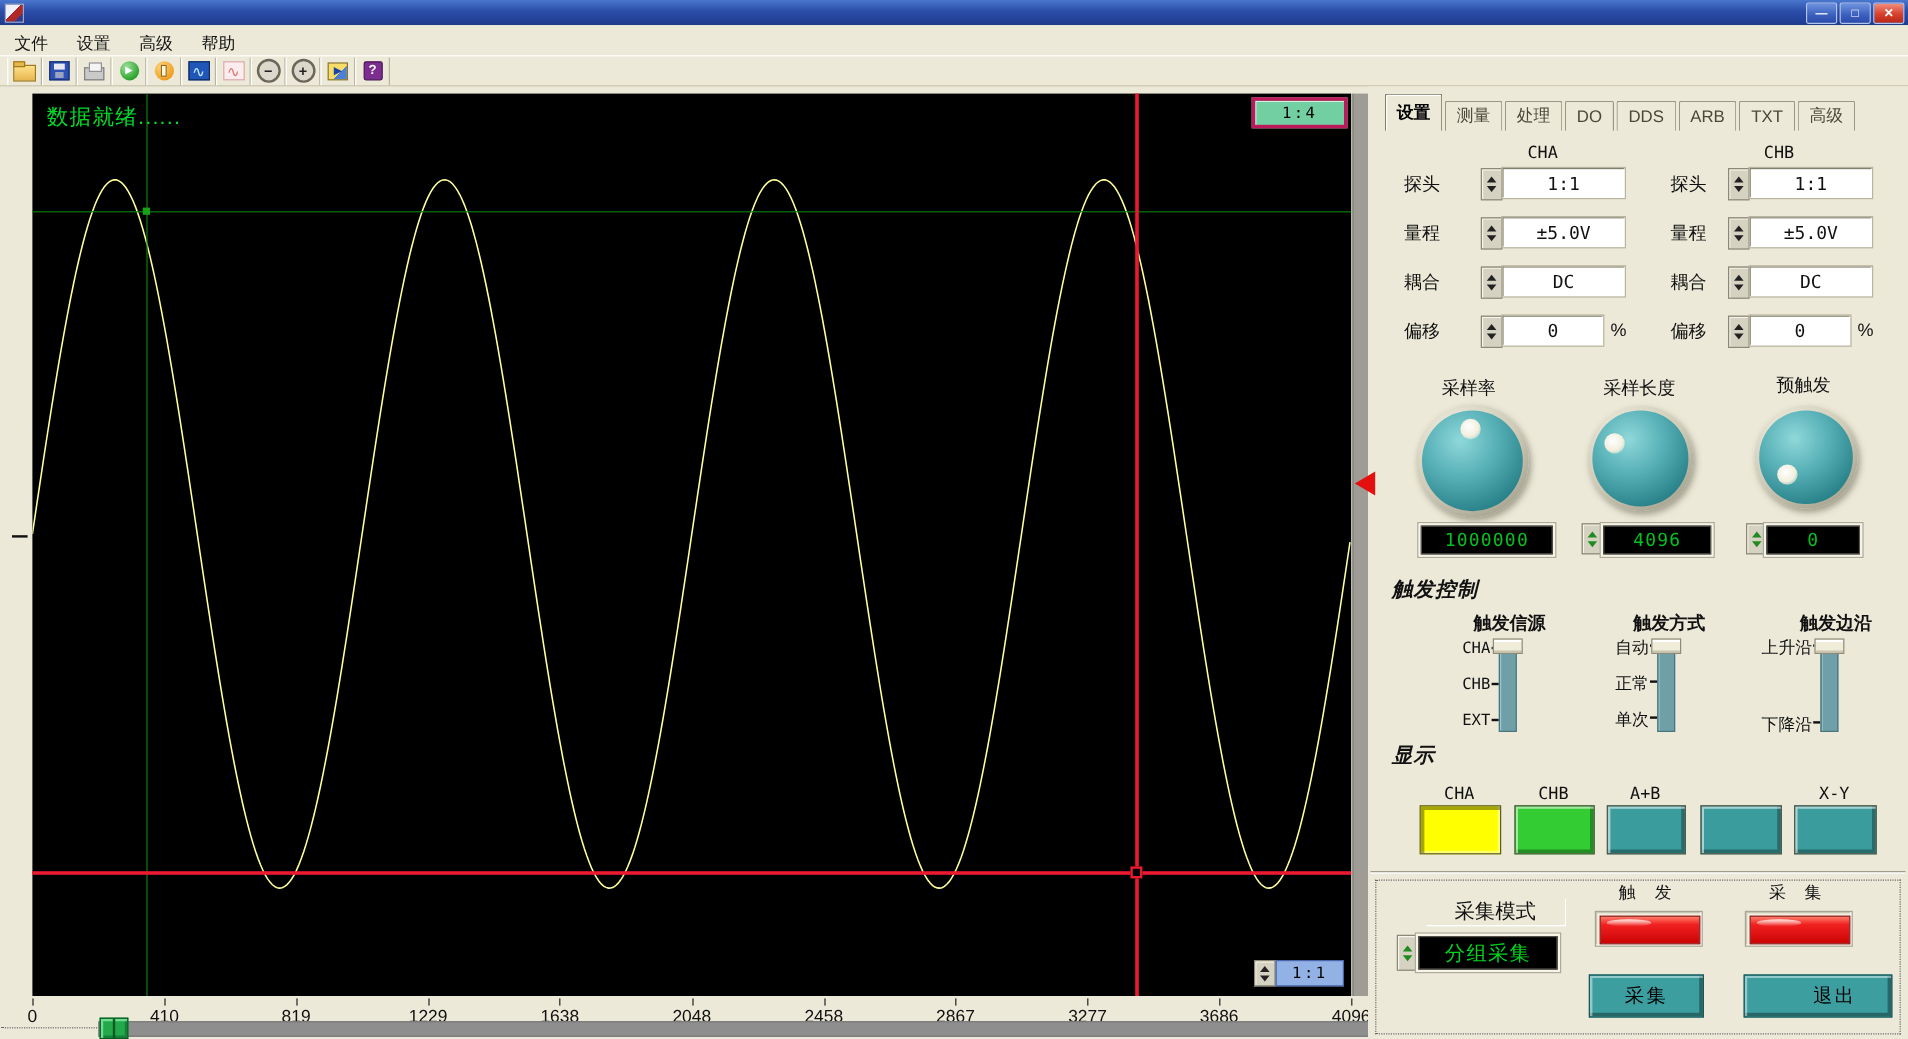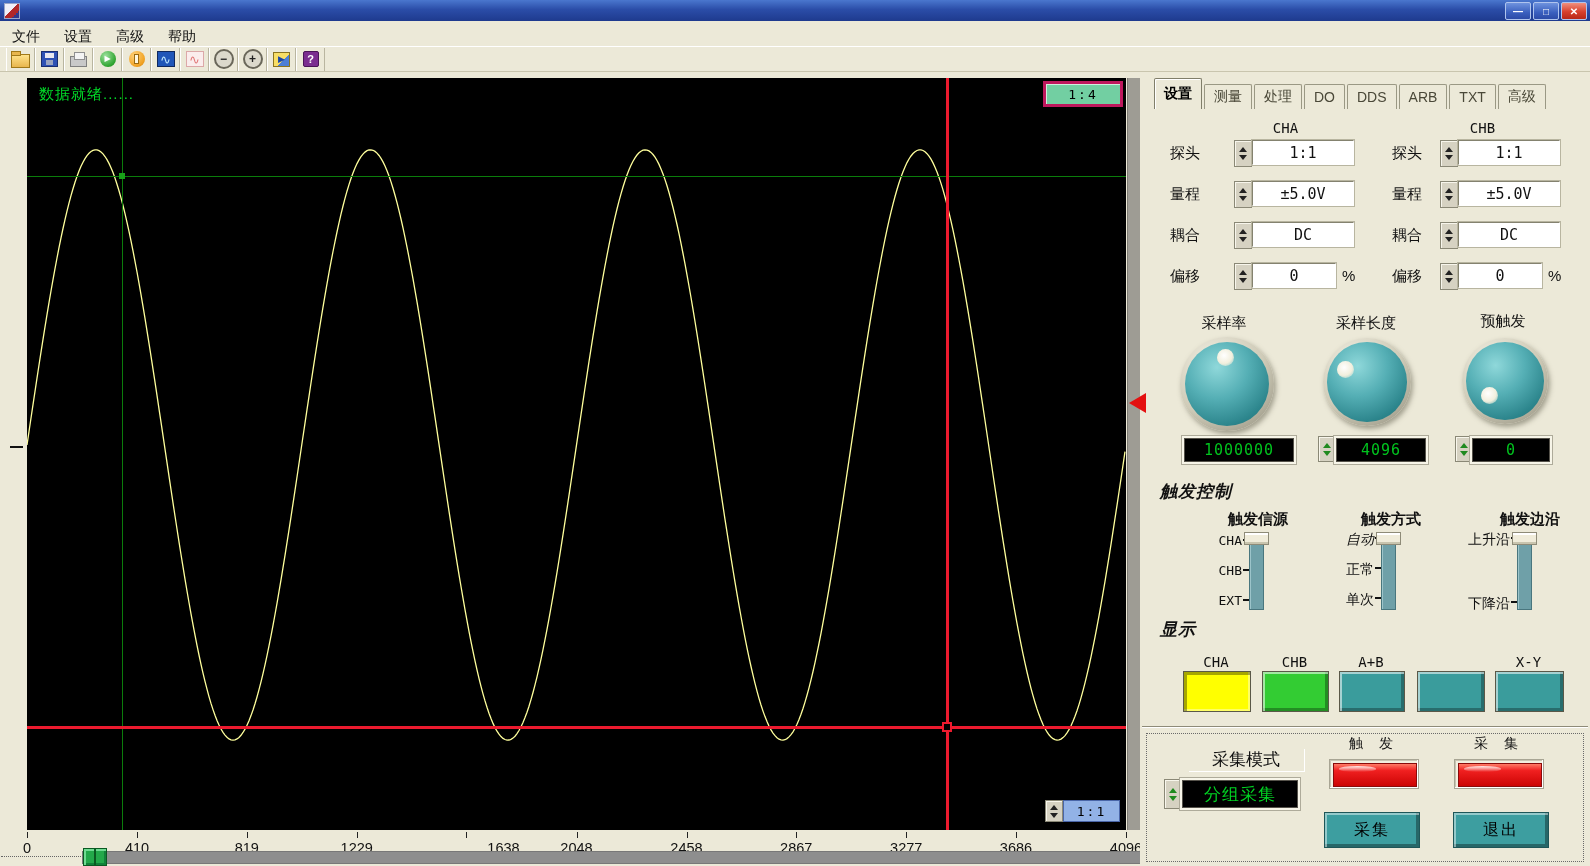--- a/index.html
+++ b/index.html
@@ -46,21 +46,21 @@
   .ic-wave{background:#FBEDED;border:1px solid #DCA8A8;width:16px;height:14px;color:#E07878;font-size:13px;}
   .ic-zoom{width:16px;height:16px;border-radius:50%;background:#DCD9CC;border:2px solid #6A675A;
     color:#222;font-size:12px;font-weight:bold;display:flex;align-items:center;justify-content:center;}
   .ic-export{background:linear-gradient(135deg,#F8DE66 0 60%,#4D7FD6 60% 100%);border:1px solid #8A7420;width:15px;height:13px;
     color:#1A46A8;font-size:9px;display:flex;align-items:center;justify-content:center;}
   .ic-help{background:#7B2D90;border:1px solid #4A1458;border-radius:2px;width:14px;height:14px;color:#fff;
     font-size:11px;font-weight:bold;display:flex;align-items:center;justify-content:center;}
   
   .plot-wrap{position:absolute;left:0;top:72px;width:1140px;height:794px;}
   .plot-black{position:absolute;left:27px;top:6px;width:1099px;height:752px;background:#000;}
-  .status-text{position:absolute;left:12px;top:7px;color:#00DC28;font-size:15px;letter-spacing:1px;z-index:4;}
+  .status-text{position:absolute;left:12px;top:7px;color:#00DC28;font-size:18px;letter-spacing:1px;z-index:4;}
   .cursor{position:absolute;z-index:3;}
   .cur-gh{left:0;width:1099px;height:1px;background:#0B7C0B;}
   .cur-gv{top:0;width:1px;height:752px;background:#0B7C0B;}
   .cur-rh{left:0;width:1099px;height:3px;background:#EC1A2E;}
   .cur-rv{top:0;width:3px;height:752px;background:#EC1A2E;}
   .mark-green{position:absolute;width:6px;height:6px;background:#18A018;z-index:4;}
   .mark-red{position:absolute;width:6px;height:6px;background:#000;border:2px solid #EC1A2E;z-index:4;}
   .vscale{position:absolute;left:1043px;top:9px;width:74px;height:20px;background:#72CFA2;
     border:3px solid #be185d;box-shadow:inset 1px 1px 0 #D2F0E0;color:#000000;
     font-family:"DejaVu Sans Mono",monospace;font-size:13px;display:flex;align-items:center;justify-content:center;letter-spacing:2px;z-index:5;}
@@ -218,21 +218,21 @@
   <div class="xaxis" id="xaxis">
       <div class="xtick" style="left: 27px;"></div>
       <div class="xlab" style="left: 27px;">0</div>
       <div class="xtick" style="left: 137.007px;"></div>
       <div class="xlab" style="left: 137.007px;">410</div>
       <div class="xtick" style="left: 246.746px;"></div>
       <div class="xlab" style="left: 246.746px;">819</div>
       <div class="xtick" style="left: 356.754px;"></div>
       <div class="xlab" style="left: 356.754px;">1229</div>
       <div class="xtick" style="left: 466.493px;"></div>
-      <div class="xlab" style="left: 466.493px; margin-left: 37px;">1638</div>
+      <div class="xlab" style="left: 466.493px;">1638</div>
       <div class="xtick" style="left: 576.5px;"></div>
       <div class="xlab" style="left: 576.5px;">2048</div>
       <div class="xtick" style="left: 686.507px;"></div>
       <div class="xlab" style="left: 686.507px;">2458</div>
       <div class="xtick" style="left: 796.246px;"></div>
       <div class="xlab" style="left: 796.246px;">2867</div>
       <div class="xtick" style="left: 906.254px;"></div>
       <div class="xlab" style="left: 906.254px;">3277</div>
       <div class="xtick" style="left: 1015.99px;"></div>
       <div class="xlab" style="left: 1015.99px;">3686</div>
@@ -351,21 +351,21 @@
 
   <div class="opt" style="left:58px;top:461px;width:44px;">CHA</div>
   <div class="opt" style="left:58px;top:491px;width:44px;">CHB</div>
   <div class="opt" style="left:58px;top:521px;width:44px;">EXT</div>
   <div class="dash" style="left:103px;top:467px;"></div>
   <div class="dash" style="left:103px;top:497px;"></div>
   <div class="dash" style="left:103px;top:527px;"></div>
   <div class="vtrack" style="left:109px;top:464px;"></div>
   <div class="vhandle" style="left:104px;top:460px;"></div>
 
-  <div class="opt cjk" style="left:178px;top:459px;width:56px;font-style:italic;">自动</div>
+  <div class="opt cjk" style="left:178px;top:459px;width:56px;">自动</div>
   <div class="opt cjk" style="left:178px;top:489px;width:56px;">正常</div>
   <div class="opt cjk" style="left:178px;top:519px;width:56px;">单次</div>
   <div class="dash" style="left:235px;top:465px;"></div>
   <div class="dash" style="left:235px;top:495px;"></div>
   <div class="dash" style="left:235px;top:525px;"></div>
   <div class="vtrack" style="left:241px;top:464px;"></div>
   <div class="vhandle" style="left:236px;top:460px;"></div>
 
   <div class="opt cjk" style="left:296px;top:459px;width:74px;">上升沿</div>
   <div class="opt cjk" style="left:296px;top:523px;width:74px;">下降沿</div>
@@ -391,19 +391,19 @@
   <div class="mode-label">采集模式</div>
   <div class="spin green" style="left:24px;top:707px;width:16px;height:28px;">
       <div class="sarr up"></div>
       <div class="sarr dn"></div>
     </div>
   <div class="lcd big" style="left:42px;top:708px;width:114px;">分组采集</div>
   <div class="led-label" style="left:190px;">触 发</div>
   <div class="led" style="left:189px;">
       <div class="led-inner"></div>
     </div>
-  <div class="led-label" style="left:315px;">采 集</div>
+  <div class="led-label" style="left:315px;font-family:Liberation Serif, serif;">采 集</div>
   <div class="led" style="left:314px;">
       <div class="led-inner"></div>
     </div>
   <div class="act-btn" style="left:184px;">采集</div>
-  <div class="act-btn" style="left:313px;">退出</div>
+  <div class="act-btn" style="left:313px;padding-left:28px;">退出</div>
 </div>
 
 </body></html>

